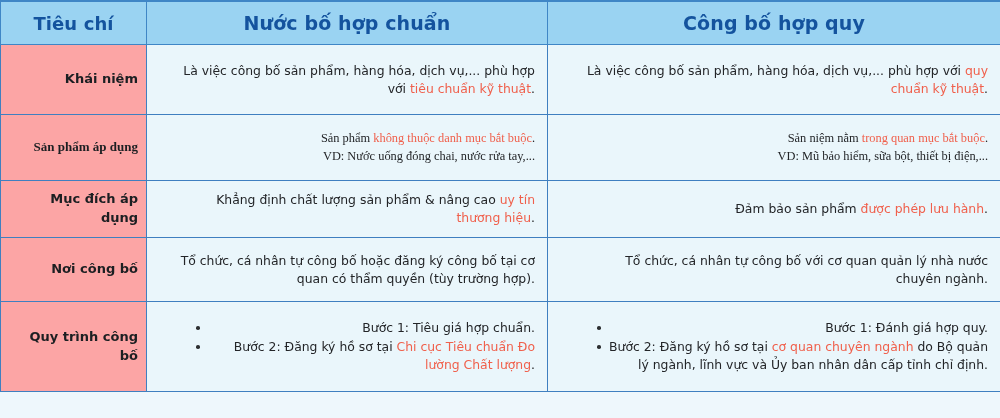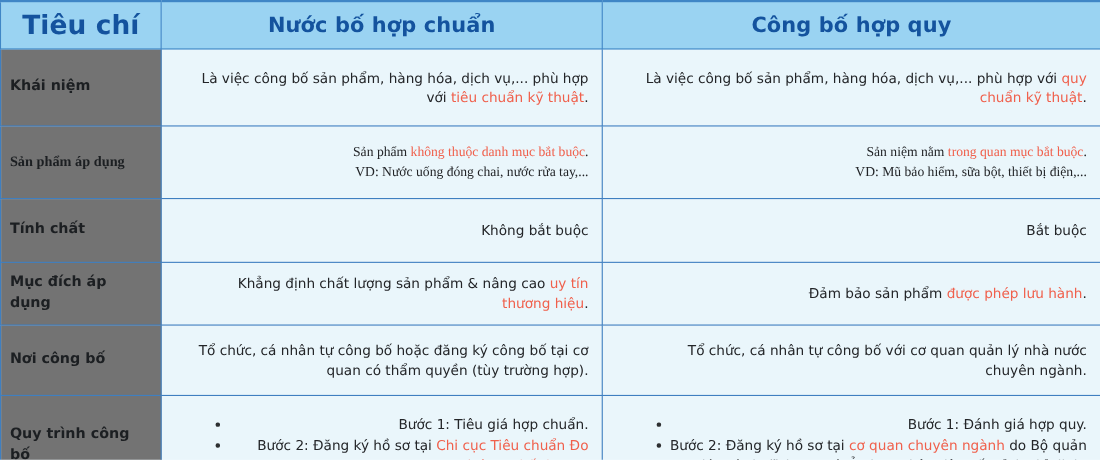--- a/index.html
+++ b/index.html
@@ -41,35 +41,35 @@
     font-weight: bold;
     text-align: center;
     vertical-align: middle;
     height: 42px;
     padding: 0 6px;
     border: 1px solid #3f86c6;
     border-top: 2px solid #3f86c6;
     letter-spacing: 0.1px;
   }
   thead tr th.th-crit {
-    font-size: 24px;
+    font-size: 18px;
   }
 
   
   tbody td {
     border: 1px solid #3f7fc0;
     vertical-align: middle;
     font-size: 12.4px;
     color: #232528;
     line-height: 1.45;
   }
 
   td.crit {
-    background: #737373;
-    text-align: left;
+    background: #fca5a5;
+    text-align: right;
     font-weight: bold;
     font-size: 13px;
     color: #1c1f22;
     padding: 6px 8px;
   }
 
   td.cell {
     background: #eaf6fb;
     padding: 8px 12px 8px 29px;
     text-align: right;
@@ -141,29 +141,20 @@
           <td class="crit">Sản phẩm áp dụng</td>
           <td class="cell">
             <span class="plain-line"><span>Sản phẩm </span><span class="hl">không thuộc danh mục bắt buộc</span><span>.</span></span>
             <span class="plain-line"><span>VD: Nước uống đóng chai, nước rửa tay,...</span></span>
           </td>
           <td class="cell">
             <span class="plain-line"><span>Sản niệm nằm </span><span class="hl">trong quan mục bắt buộc</span><span>.</span></span>
             <span class="plain-line"><span>VD: Mũ bảo hiểm, sữa bột, thiết bị điện,...</span></span>
           </td>
         </tr>
-        <tr class="r3">
-          <td class="crit">Tính chất</td>
-          <td class="cell">
-            <span class="plain-line"><span>Không bắt buộc</span></span>
-          </td>
-          <td class="cell">
-            <span class="plain-line"><span>Bắt buộc</span></span>
-          </td>
-        </tr>
         <tr class="r4">
           <td class="crit">Mục đích áp dụng</td>
           <td class="cell">
             <span class="plain-line"><span>Khẳng định chất lượng sản phẩm &amp; nâng cao </span><span class="hl">uy tín thương hiệu</span><span>.</span></span>
           </td>
           <td class="cell">
             <span class="plain-line"><span>Đảm bảo sản phẩm </span><span class="hl">được phép lưu hành</span><span>.</span></span>
           </td>
         </tr>
         <tr class="r5">

